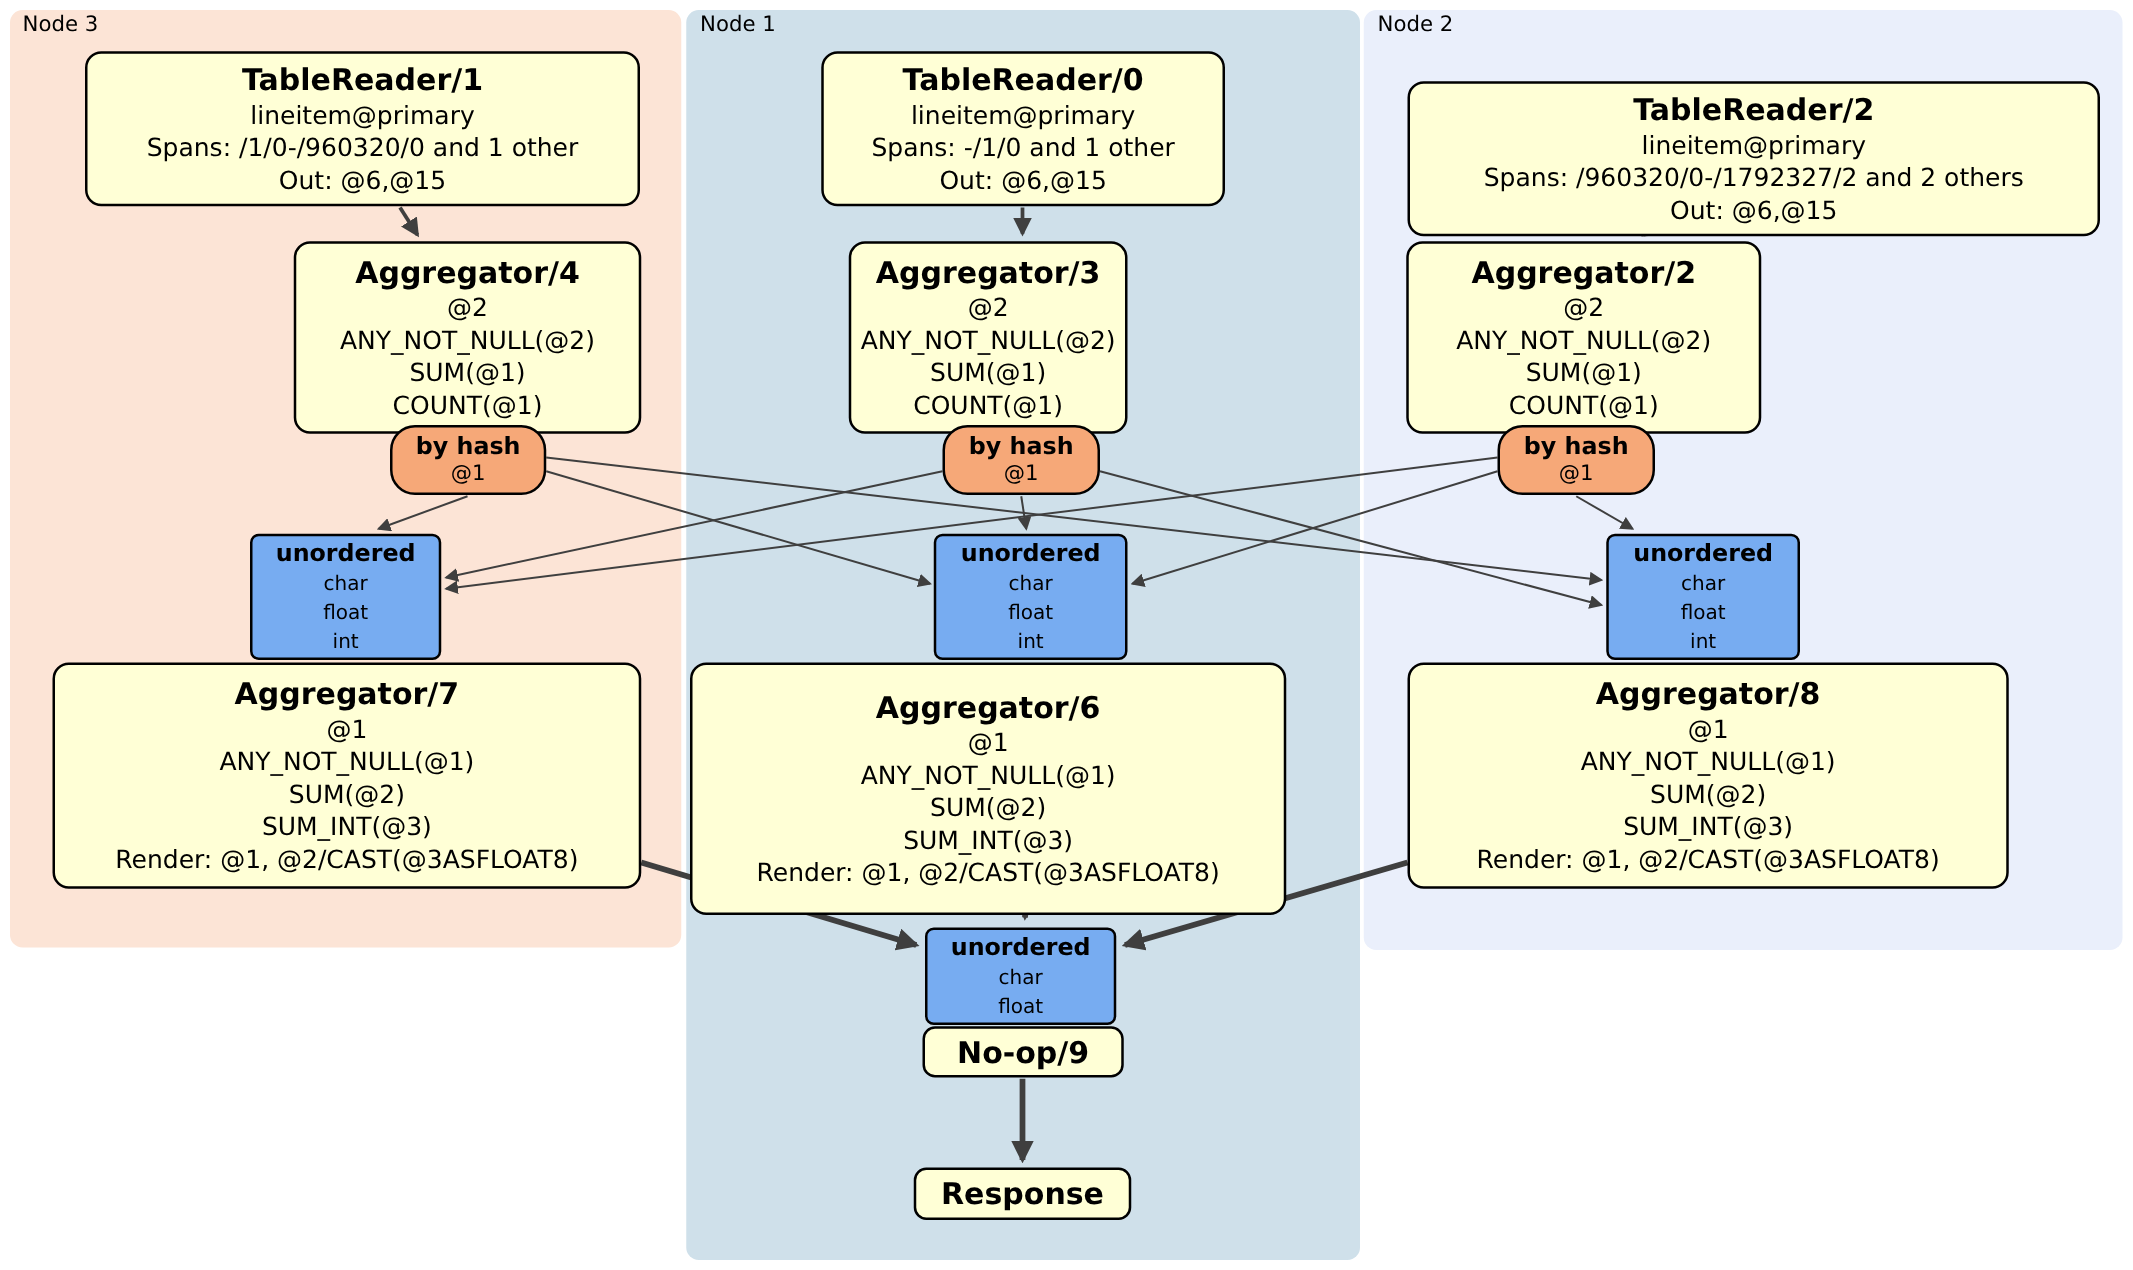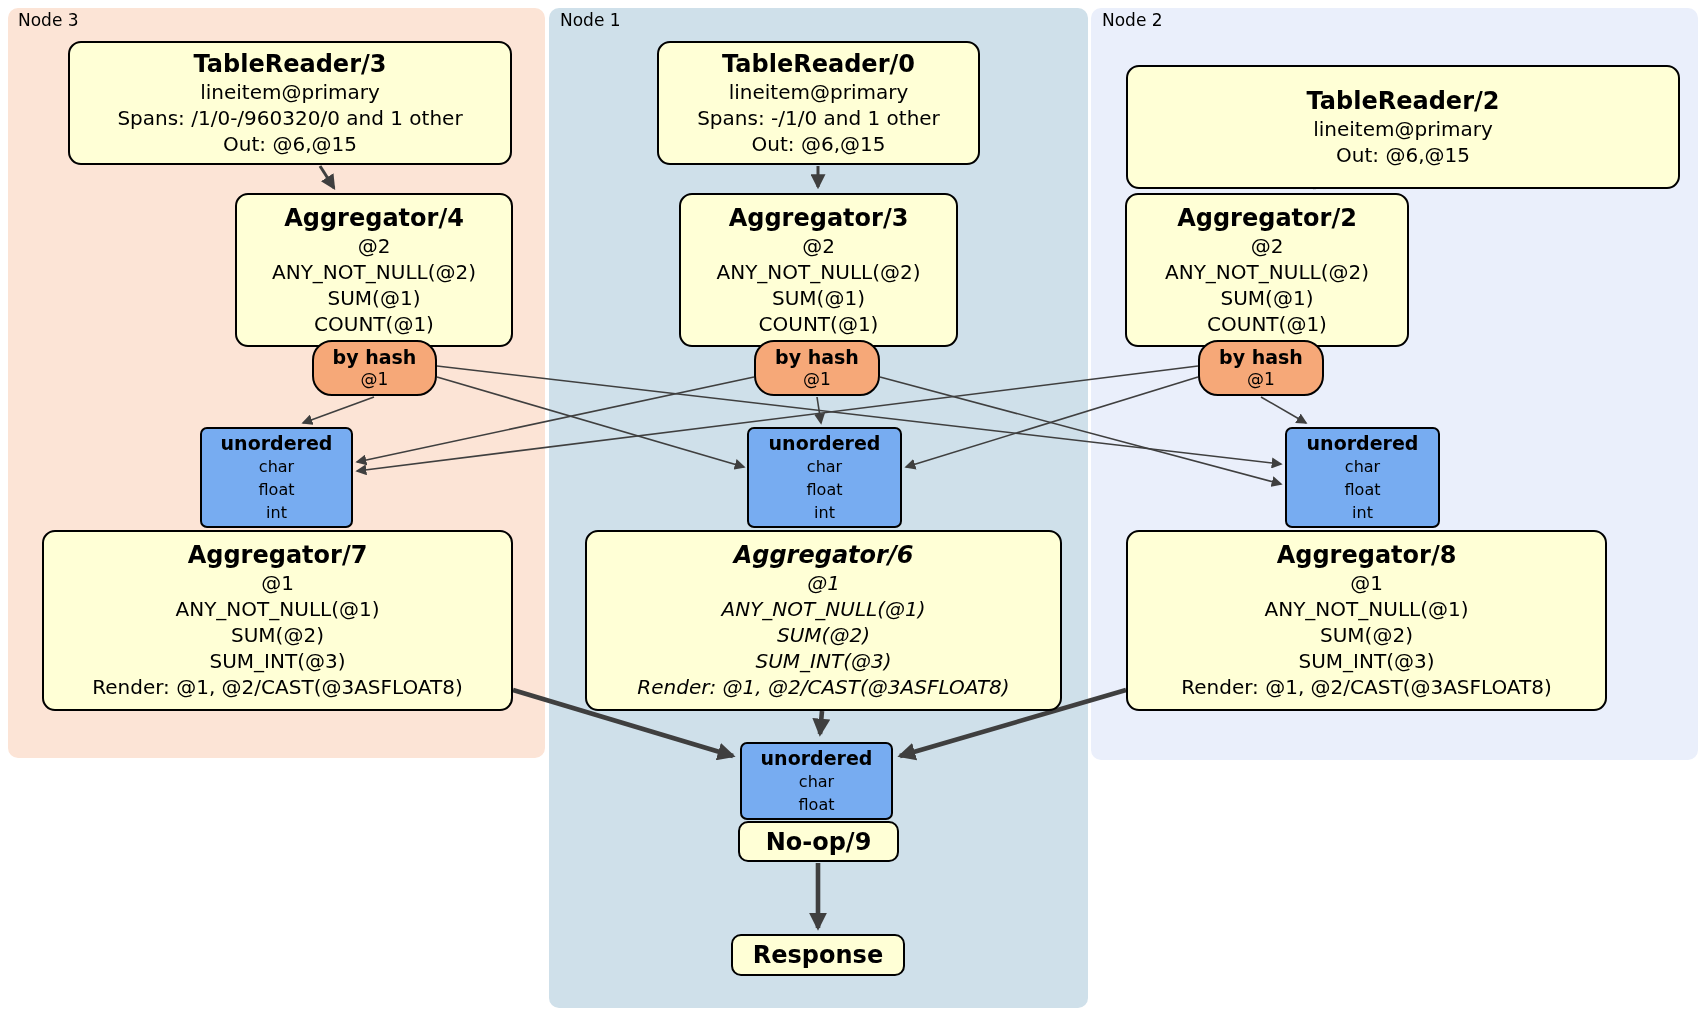--- a/index.html
+++ b/index.html
@@ -81,45 +81,46 @@
     </g>
     <g stroke="#3f3f3f" stroke-width="4.6" fill="none">
       <line x1="513" y1="690" x2="733" y2="756" marker-end="url(#ah-thick)"></line>
       <line x1="822" y1="711" x2="820" y2="734" marker-end="url(#ah-thick)"></line>
       <line x1="1126" y1="690" x2="900" y2="756" marker-end="url(#ah-thick)"></line>
       <line x1="818" y1="863" x2="818" y2="928" marker-end="url(#ah-thick)"></line>
     </g>
   </svg>
 
   <div class="nodebox" style="left:68px;top:41px;width:444px;height:124px;">
-    <div class="ptitle">TableReader/3</div>
+    <div class="ptitle">TableReader/1</div>
     <div class="pline">lineitem@primary</div>
     <div class="pline">Spans: /1/0-/960320/0 and 1 other</div>
     <div class="pline">Out: @6,@15</div>
   </div>
   <div class="nodebox" style="left:657px;top:41px;width:323px;height:124px;">
     <div class="ptitle">TableReader/0</div>
     <div class="pline">lineitem@primary</div>
     <div class="pline">Spans: -/1/0 and 1 other</div>
     <div class="pline">Out: @6,@15</div>
   </div>
   <div class="nodebox" style="left:1126px;top:41px;width:554px;height:124px;margin-top:24px;">
     <div class="ptitle">TableReader/2</div>
     <div class="pline">lineitem@primary</div>
+    <div class="pline">Spans: /960320/0-/1792327/2 and 2 others</div>
     <div class="pline">Out: @6,@15</div>
   </div>
 
   <div class="nodebox" style="left:235px;top:193px;width:278px;height:154px;">
     <div class="ptitle">Aggregator/4</div>
     <div class="pline">@2</div>
     <div class="pline">ANY_NOT_NULL(@2)</div>
     <div class="pline">SUM(@1)</div>
     <div class="pline">COUNT(@1)</div>
   </div>
-  <div class="nodebox" style="left:679px;top:193px;width:279px;height:154px;">
+  <div class="nodebox" style="left:679px;top:193px;width:223px;height:154px;">
     <div class="ptitle">Aggregator/3</div>
     <div class="pline">@2</div>
     <div class="pline">ANY_NOT_NULL(@2)</div>
     <div class="pline">SUM(@1)</div>
     <div class="pline">COUNT(@1)</div>
   </div>
   <div class="nodebox" style="left:1125px;top:193px;width:284px;height:154px;">
     <div class="ptitle">Aggregator/2</div>
     <div class="pline">@2</div>
     <div class="pline">ANY_NOT_NULL(@2)</div>
@@ -160,21 +161,21 @@
   </div>
 
   <div class="nodebox" style="left:42px;top:530px;width:471px;height:181px;">
     <div class="ptitle">Aggregator/7</div>
     <div class="pline">@1</div>
     <div class="pline">ANY_NOT_NULL(@1)</div>
     <div class="pline">SUM(@2)</div>
     <div class="pline">SUM_INT(@3)</div>
     <div class="pline">Render: @1, @2/CAST(@3ASFLOAT8)</div>
   </div>
-  <div class="nodebox" style="left:585px;top:530px;width:477px;height:181px;font-style:italic;">
+  <div class="nodebox" style="left:552px;top:530px;width:477px;height:202px;">
     <div class="ptitle">Aggregator/6</div>
     <div class="pline">@1</div>
     <div class="pline">ANY_NOT_NULL(@1)</div>
     <div class="pline">SUM(@2)</div>
     <div class="pline">SUM_INT(@3)</div>
     <div class="pline">Render: @1, @2/CAST(@3ASFLOAT8)</div>
   </div>
   <div class="nodebox" style="left:1126px;top:530px;width:481px;height:181px;">
     <div class="ptitle">Aggregator/8</div>
     <div class="pline">@1</div>

